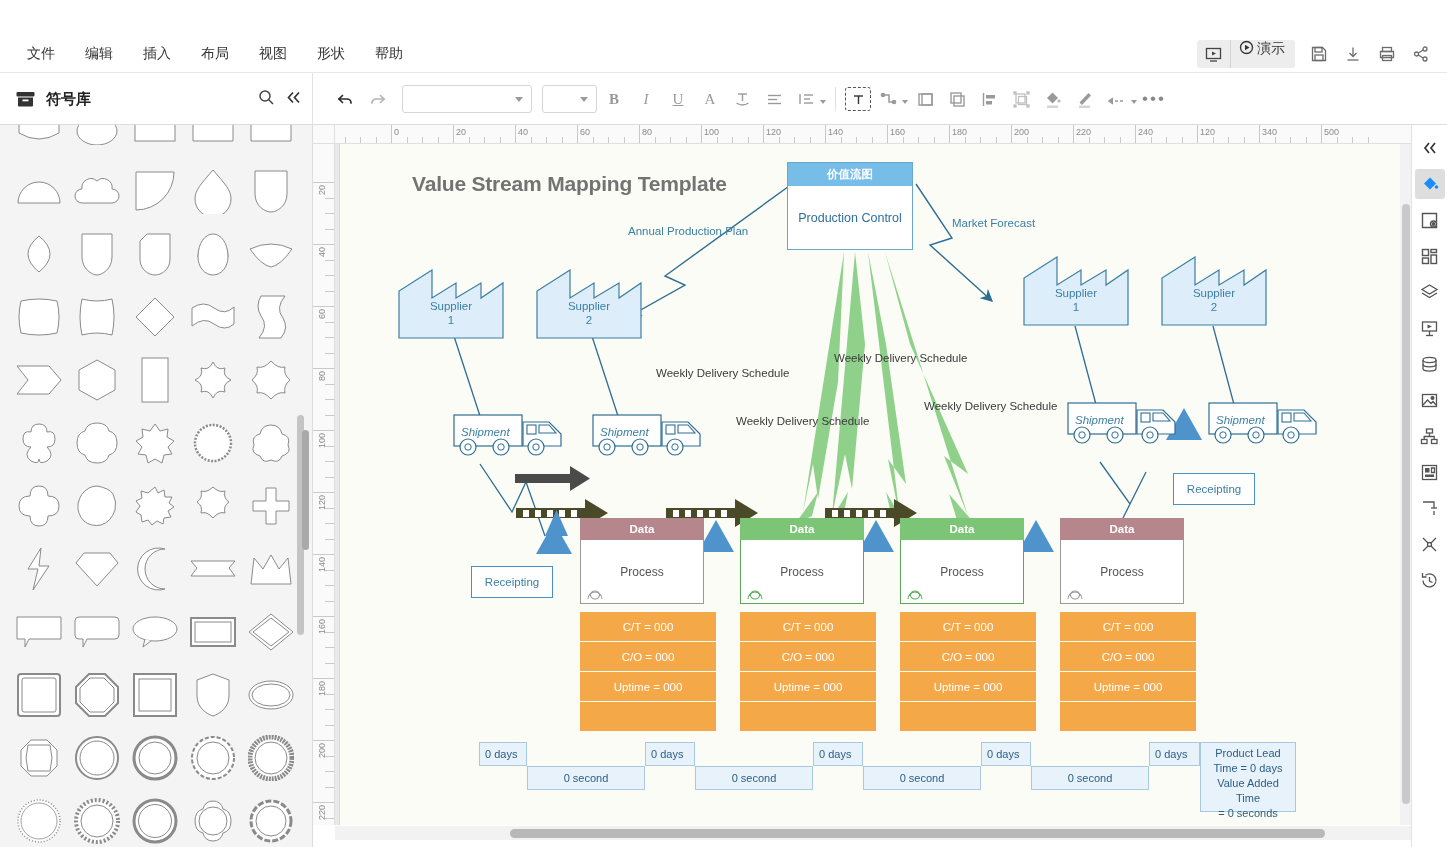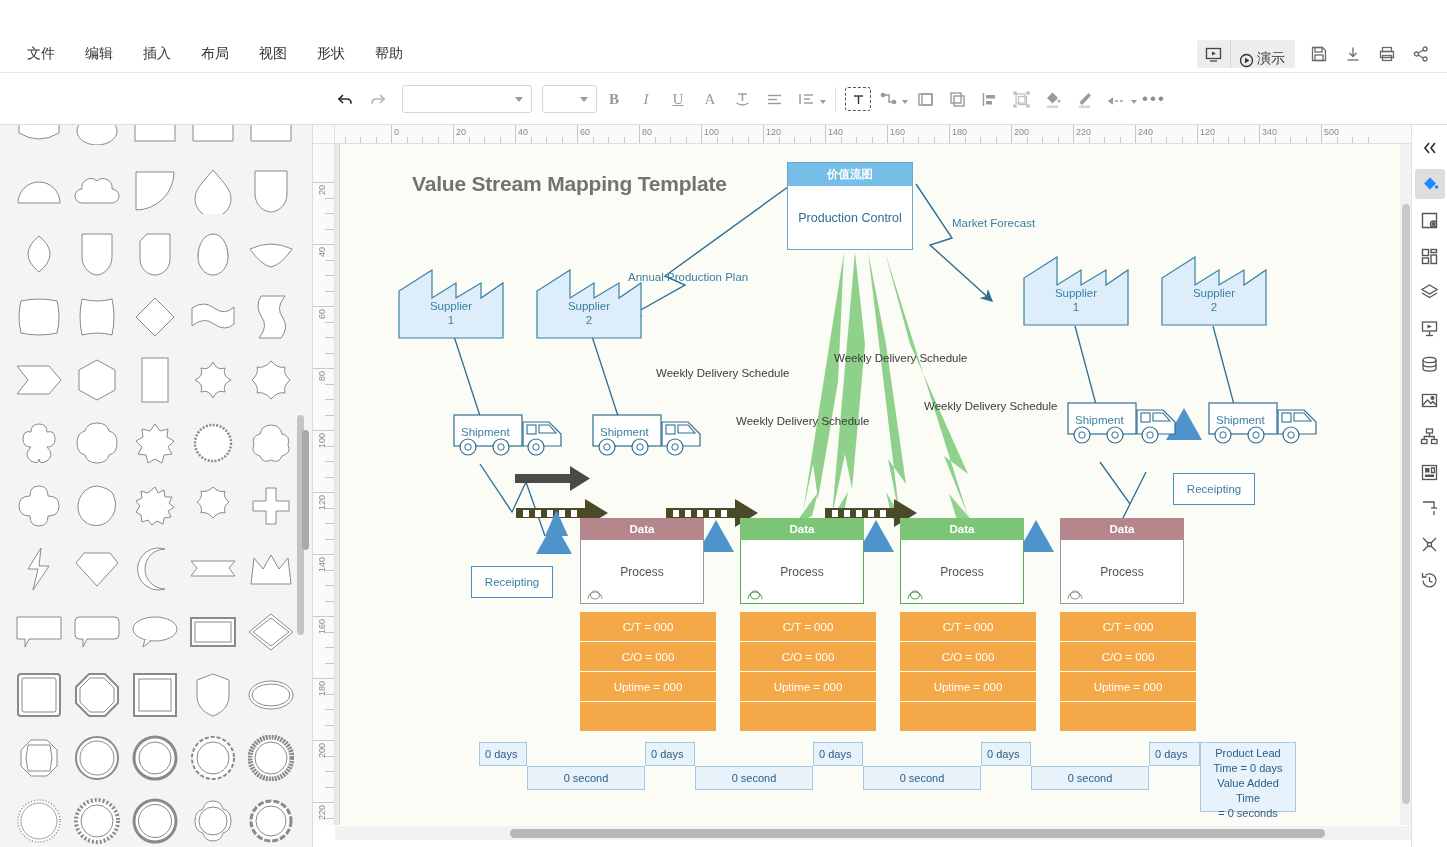--- a/index.html
+++ b/index.html
@@ -53,21 +53,21 @@
   }
   .present-group {
     display: flex; align-items: center; background: #ededed;
     border-radius: 3px; height: 28px; margin-right: 6px;
   }
   .present-group .pg1 {
     width: 34px; height: 28px; display: flex; align-items: center;
     justify-content: center; border-right: 1px solid #d5d5d5;
   }
   .present-group .pg2 {
-    display: flex; align-items: flex-end; gap: 3px; padding: 0 10px 0 8px;
+    display: flex; align-items: flex-start; gap: 3px; padding: 0 10px 0 8px;
     height: 28px; font-size: 14px; color: #333;
   }
 
   
   .subtoolbar {
     position: absolute; top: 73px; left: 0; width: 1447px; height: 52px;
     background: #fff; border-bottom: 1px solid #dcdcdc;
   }
   .lib-head {
     position: absolute; left: 0; top: 0; width: 313px; height: 52px;
@@ -213,21 +213,21 @@
   }
 
   .factory { position: absolute; width: 106px; height: 70px; }
   .factory-label {
     position: absolute; width: 106px; top: 30px; text-align: center;
     font-size: 11.5px; color: #3b7fa3; line-height: 14px;
   }
 
   .truck { position: absolute; width: 112px; height: 48px; }
   .truck-label {
-    position: absolute; left: 8px; top: 12px; font-size: 11.5px; color: #3b7fa3;
+    position: absolute; left: 8px; top: 12px; font-size: 11.5px; color: #3b7fa3; font-style: italic;
   }
 
   .receipting {
     position: absolute; width: 82px; height: 32px; border: 1px solid #4a90c4;
     background: #fff; display: flex; align-items: center; justify-content: center;
     font-size: 11.5px; color: #3b7fa3;
   }
 
   .proc { position: absolute; width: 124px; }
   .proc-head {
@@ -326,20 +326,44 @@
             <circle cx="4.5" cy="9" r="2"></circle>
             <circle cx="13" cy="14" r="2"></circle>
           <path d="M6.3 8 L11.2 5"></path>
             <path d="M6.3 10 L11.2 13"></path>
         </svg>
       </div>
     </div>
   </div>
 
   <div class="subtoolbar">
+    <div class="lib-head">
+      <span class="lib-icon">
+        <svg width="19" height="16" viewBox="0 0 19 16" fill="#333">
+          <rect x="0.5" y="1" width="18" height="4.5" rx="1"></rect>
+          <path d="M2 6.5 h15 v8 a1 1 0 0 1 -1 1 h-13 a1 1 0 0 1 -1 -1 Z"></path>
+          <rect x="6.5" y="8.5" width="6" height="1.8" fill="#fff"></rect>
+        </svg>
+      </span>
+      <span class="lib-title">符号库</span>
+      <span class="lib-actions">
+        <span>
+          <svg width="17" height="17" viewBox="0 0 17 17" fill="none" stroke="#444" stroke-width="1.5">
+            <circle cx="7" cy="7" r="5"></circle>
+              <path d="M10.8 10.8 L15 15"></path>
+          </svg>
+        </span>
+        <span>
+          <svg width="17" height="17" viewBox="0 0 17 17" fill="none" stroke="#333" stroke-width="1.7">
+            <path d="M8 3.5 L3.5 8.5 L8 13.5"></path>
+              <path d="M14 3.5 L9.5 8.5 L14 13.5"></path>
+          </svg>
+        </span>
+      </span>
+    </div>
 
     <div class="tool-row">
       <div class="tbtn dark">
         <svg width="19" height="19" viewBox="0 0 19 19" fill="none" stroke="#2b2b2b" stroke-width="1.7" stroke-linecap="round">
           <path d="M6.5 5.5 L3 9 L6.5 12.5"></path>
             <path d="M3 9 H11 a4 4 0 0 1 4 4"></path>
         </svg>
       </div>
       <div class="tbtn">
         <svg width="19" height="19" viewBox="0 0 19 19" fill="none" stroke="#b5b5b5" stroke-width="1.7" stroke-linecap="round">
@@ -1009,21 +1033,21 @@
           </g>
         </svg>
 
         <div class="dg-title">Value Stream Mapping Template</div>
 
         <div class="ctrl-box">
           <div class="ctrl-head">价值流图</div>
           <div class="ctrl-body">Production Control</div>
         </div>
 
-        <div class="lbl blue" style="left:288px;top:81px;margin-top:46px;">Annual Production Plan</div>
+        <div class="lbl blue" style="left:288px;top:81px;">Annual Production Plan</div>
         <div class="lbl blue" style="left:612px;top:73px;">Market Forecast</div>
         <div class="lbl" style="left:316px;top:223px;">Weekly Delivery Schedule</div>
         <div class="lbl" style="left:494px;top:208px;">Weekly Delivery Schedule</div>
         <div class="lbl" style="left:396px;top:271px;">Weekly Delivery Schedule</div>
         <div class="lbl" style="left:584px;top:256px;">Weekly Delivery Schedule</div>
 
         <div class="factory" style="left:58px;top:125px;">
           <svg width="106" height="70" viewBox="0 0 106 70">
             <path d="M1 22 L1 69 L105 69 L105 14 L83 29 L83 14 L58 29 L58 14 L34 29 L34 1 Z" fill="#ddeefa" stroke="#3b7fa3" stroke-width="1.2"></path>
           </svg>

